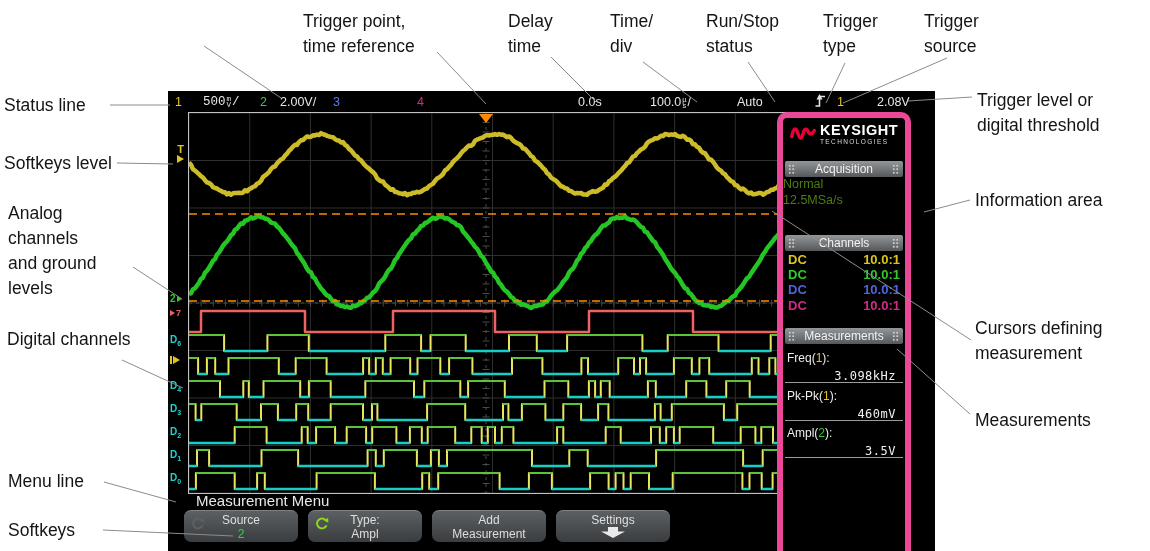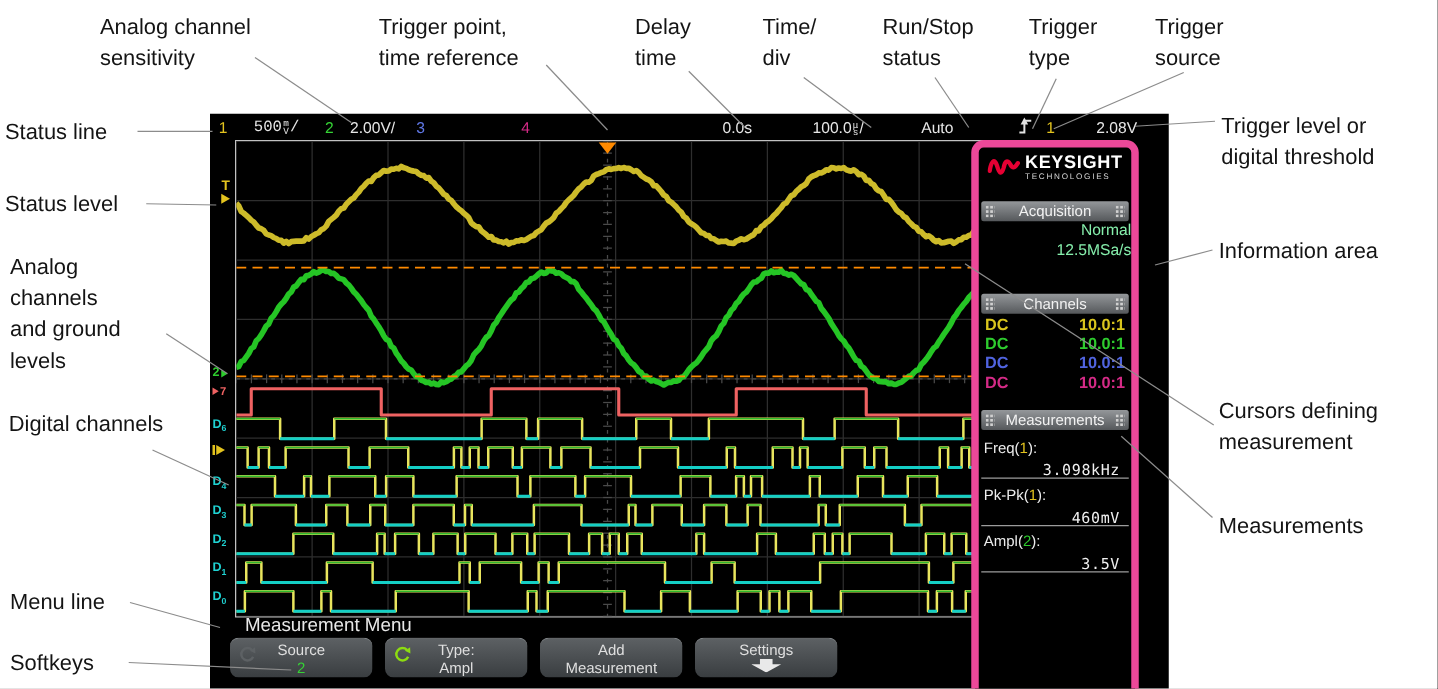--- a/index.html
+++ b/index.html
@@ -46,56 +46,54 @@
   
   .rightpanel{position:absolute;left:609px;top:21px;width:134px;height:456px;border:6px solid #ec4899;border-radius:10px;background:#000}
   .logo{position:absolute;top:5px;left:0;right:0;display:flex;justify-content:center;align-items:center;gap:4px}
   .logo-brand{font-size:14.5px;font-weight:bold;color:#fff;letter-spacing:.5px;line-height:15px}
   .logo-sub{font-size:6.5px;color:#d8d8d8;letter-spacing:1.4px}
   .sect{position:absolute;left:2px;right:2px;height:16px;background:linear-gradient(#94979a,#55585b);
         border-radius:2px;color:#f2f2f2;font-size:12px;display:flex;align-items:center;justify-content:space-between}
   .sect .title{flex:1;text-align:center}
   .grip{width:8px;height:10px;margin:0 3px;background:radial-gradient(circle,#d0d0d0 1px,transparent 1.3px);background-size:3.5px 3.5px}
   .sect-acq{top:43px}.sect-ch{top:117px}.sect-meas{top:210px}
-  .acq-mode,.acq-rate{position:absolute;left:0;right:0;text-align:right;font-size:12.5px;color:#86efac}
+  .acq-mode,.acq-rate{position:absolute;left:0;right:0;text-align:left;font-size:12.5px;color:#4d7c0f}
   .acq-mode{top:59px}.acq-rate{top:75px}
   .ch-row{position:absolute;left:5px;right:5px;height:15px;font-size:13px;font-weight:bold;display:flex;justify-content:space-between}
   .m-label{position:absolute;left:4px;font-size:12px;color:#ececec}
   .m-value{position:absolute;right:9px;font-family:"DejaVu Sans Mono",monospace;font-size:12px;color:#f0f0f0;letter-spacing:.5px}
   .m-div{position:absolute;left:2px;right:2px;height:1px;background:#9c9c9c}
   
   .menuline{position:absolute;left:28px;top:401px;font-size:15px;color:#e8e8e8}
   .softkey{position:absolute;top:419px;width:114px;height:32px;border-radius:7px;
            background:linear-gradient(#5c6063,#393d40);border-top:1px solid #7e8285;
            color:#dfdfdf;font-size:12px;text-align:center;line-height:14px;padding-top:2px;cursor:pointer}
   .sk-ic{position:absolute;left:7px;top:6px}
   .sk-arrow{display:inline-block;width:24px;height:11px;background:#e9e9e9;
             clip-path:polygon(29% 0,71% 0,71% 40%,100% 40%,50% 100%,0 40%,29% 40%)}
 </style>
 </head>
 <body>
 
 <div class="page">
 
-  <div class="callout co-analog">Analog channel
-sensitivity</div>
   <div class="callout co-trigpoint">Trigger point,
 time reference</div>
   <div class="callout co-delay">Delay
 time</div>
   <div class="callout co-runstop">Run/Stop
 status</div>
   <div class="callout co-timediv">Time/
 div</div>
   <div class="callout co-trigtype">Trigger
 type</div>
   <div class="callout co-trigsource">Trigger
 source</div>
   <div class="callout co-statusline">Status line</div>
-  <div class="callout co-triglevel">Status level</div>
+  <div class="callout co-triglevel">Softkeys level</div>
   <div class="callout co-analogch">Analog
 channels
 and ground
 levels</div>
   <div class="callout co-digital">Digital channels</div>
   <div class="callout co-menuline">Menu line</div>
   <div class="callout co-softkeys">Softkeys</div>
   <div class="callout co-threshold">Trigger level or
 digital threshold</div>
   <div class="callout co-infoarea">Information area</div>

